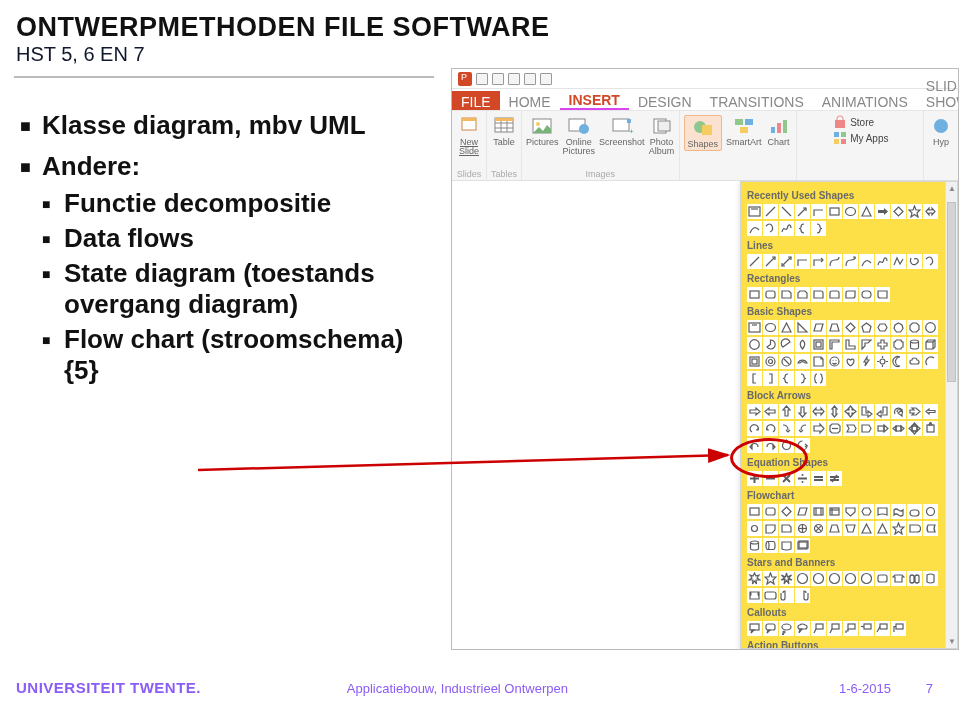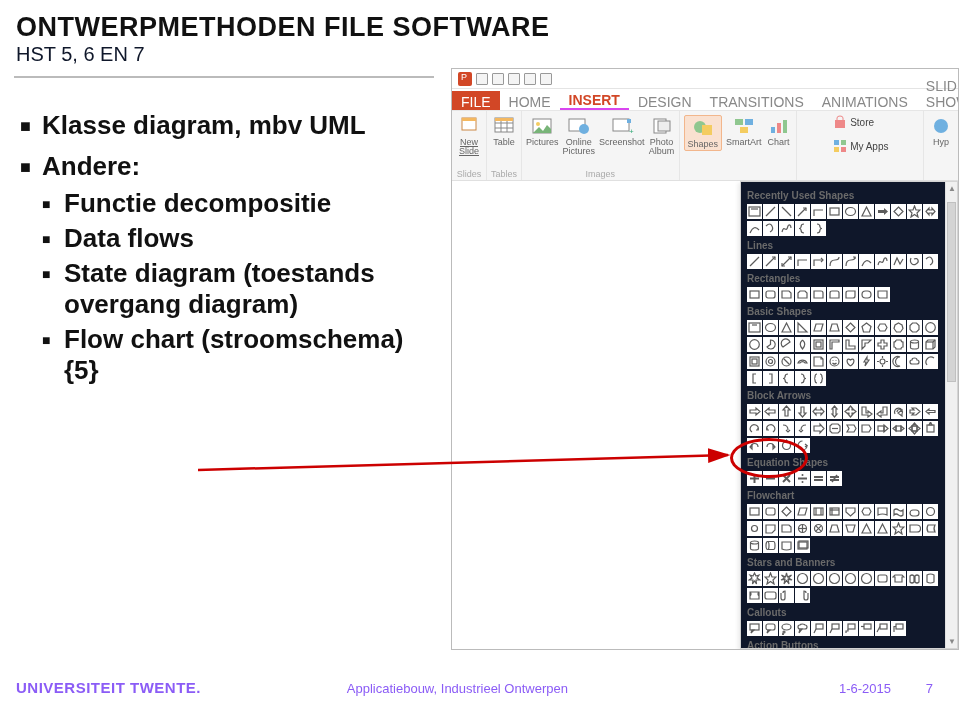--- a/index.html
+++ b/index.html
@@ -155,21 +155,21 @@
     border: 1px solid #f2b68c;
     padding: 1px 3px;
     border-radius: 2px;
   }
   .shapes-panel {
     position: absolute;
     top: 112px;
     right: 0;
     width: 218px;
     bottom: 0;
-    background: #0f172a;
+    background: #fde047;
     border: 1px solid #d4d4d4;
     box-shadow: -2px 2px 4px rgba(0,0,0,0.08);
     padding: 4px 6px 4px 6px;
     overflow: hidden;
     font-size: 10px;
   }
   .sp-heading {
     font-weight: bold;
     font-size: 10px;
     color: #6a6a6a;
@@ -355,21 +355,21 @@
               <rect x="5" y="12" width="4" height="6" fill="#6fb0e0"></rect>
               <rect x="11" y="8" width="4" height="10" fill="#e88"></rect>
               <rect x="17" y="5" width="4" height="13" fill="#8fc78f"></rect>
             </svg>
           <div class="cap">Chart</div>
         </div>
       </div>
       <div class="group-lbl">&nbsp;</div>
     </div>
     <div class="group" style="flex:1;">
-      <div class="group-row" style="flex-direction:column; align-items:flex-start; gap:10px; padding-left:2px;">
+      <div class="group-row" style="flex-direction:column; align-items:flex-start; gap:2px; padding-left:2px;">
         <div style="display:flex; align-items:center; gap:3px;">
           <svg width="14" height="14" viewBox="0 0 14 14">
               <rect x="2" y="5" width="10" height="8" fill="#e88"></rect>
               <path d="M4 5 L4 3 Q4 1 7 1 Q10 1 10 3 L10 5" fill="none" stroke="#e88"></path>
             </svg>
           <span>Store</span>
         </div>
         <div style="display:flex; align-items:center; gap:3px;">
           <svg width="14" height="14" viewBox="0 0 14 14">
               <rect x="1" y="1" width="5" height="5" fill="#6fb0e0"></rect>

